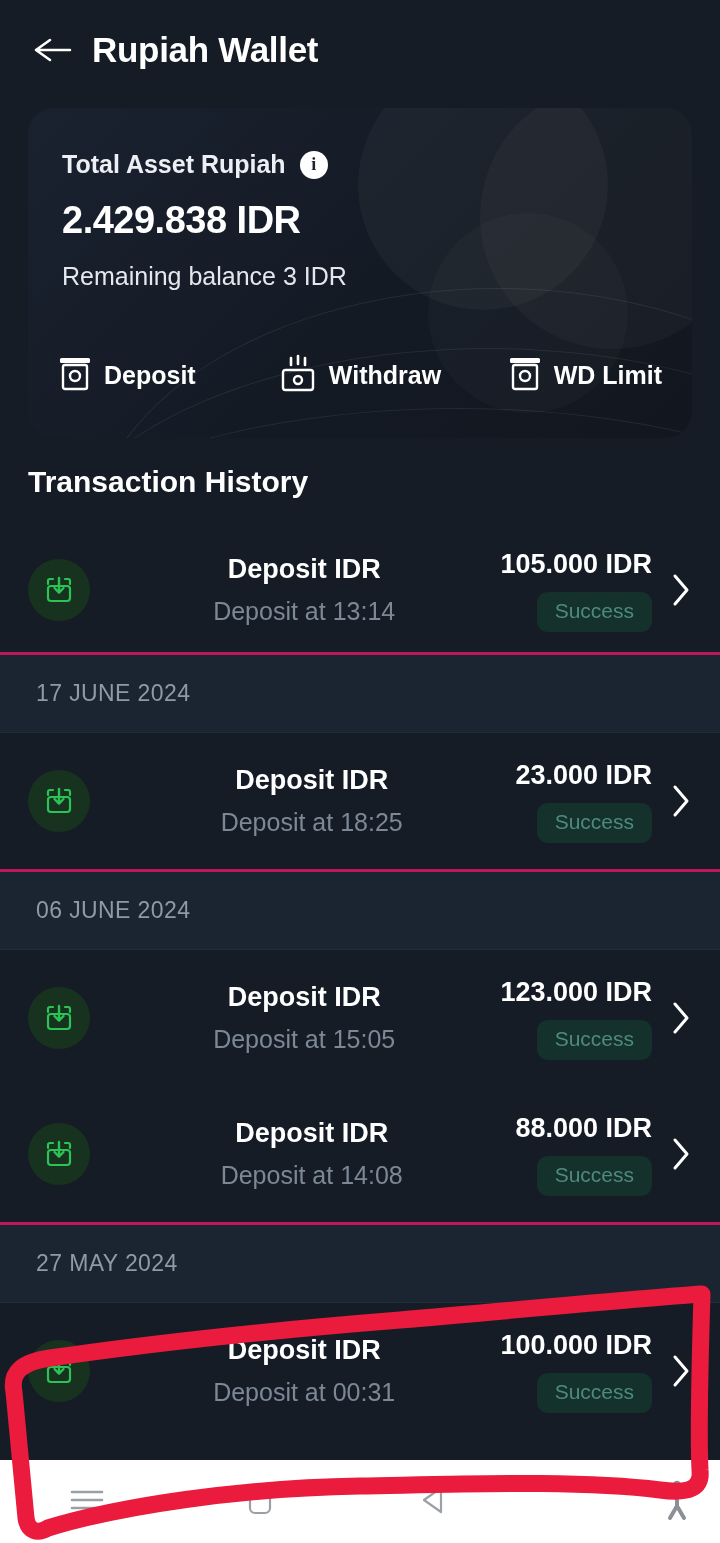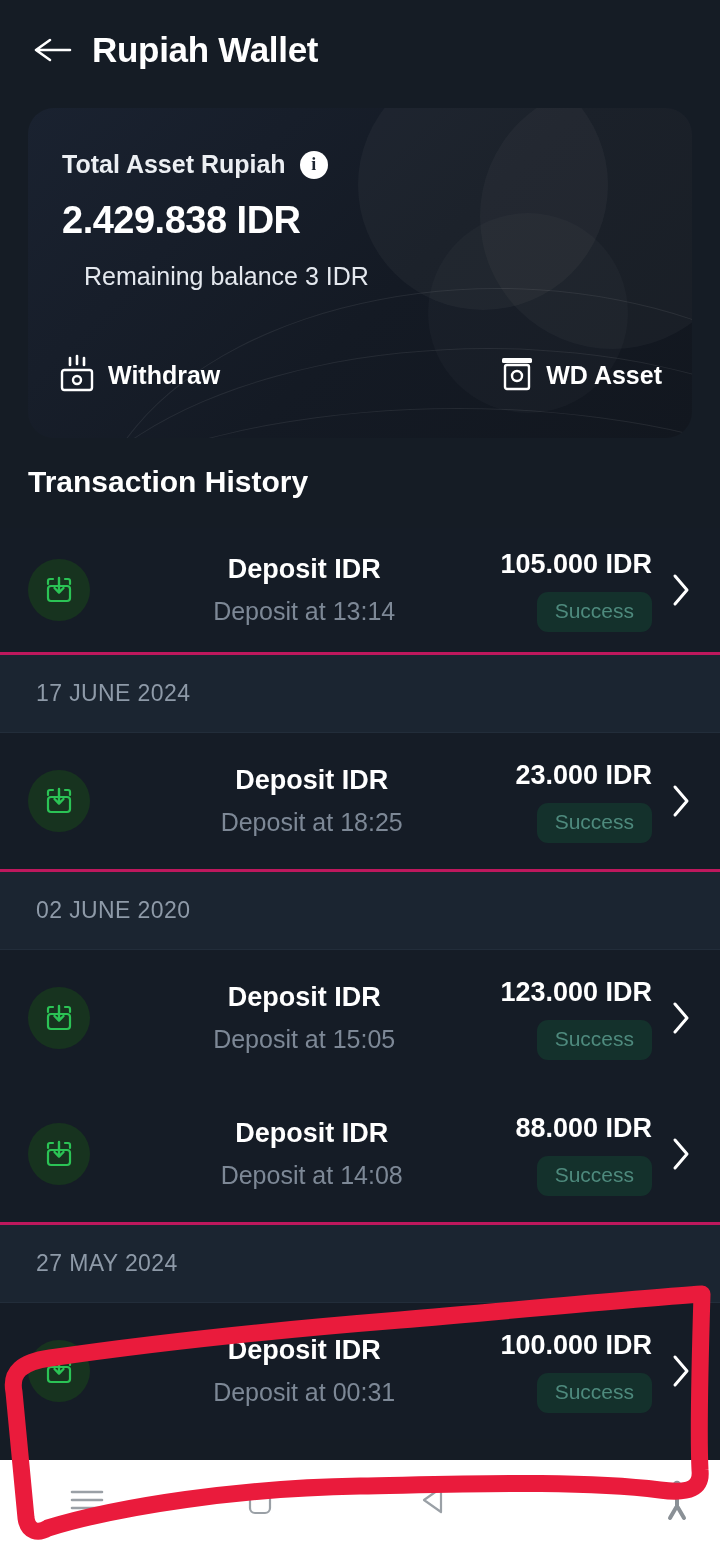--- a/index.html
+++ b/index.html
@@ -102,39 +102,38 @@
     margin-top: 20px;
     font-size: 38px;
     font-weight: bold;
     color: #ffffff;
     letter-spacing: -0.5px;
   }
   .card-sub {
     margin-top: 20px;
     font-size: 25px;
     color: #e4e8ee;
-    margin-left: 22px;
   }
   .card-actions {
     position: absolute;
     left: 0;
     top: 245px;
     width: 664px;
     display: flex;
     align-items: center;
     padding: 0 30px;
   }
   .action {
     display: flex;
     align-items: center;
     gap: 12px;
     cursor: pointer;
     flex: 1 1 0;
   }
-  .action:nth-child(2) { justify-content: flex-end; }
+  .action:nth-child(2) { justify-content: center; }
   .action:nth-child(3) { justify-content: flex-end; }
   .action-label {
     font-size: 25px;
     font-weight: bold;
     color: #ffffff;
   }
   .arc {
     position: absolute;
     border: 1px solid rgba(255,255,255,0.075);
     border-radius: 50%;
@@ -294,20 +293,30 @@
       <div class="card-label-row">
         <div class="card-label">Total Asset Rupiah</div>
         <div class="info-icon">i</div>
       </div>
       <div class="card-amount">2.429.838 IDR</div>
       <div class="card-sub">Remaining balance 3 IDR</div>
     </div>
 
     <div class="card-actions">
 
+      <div class="action">
+        <span>
+          <svg width="34" height="40" viewBox="0 0 34 40">
+            <rect x="5" y="12" width="24" height="24" rx="2" stroke="#ffffff" stroke-width="2.4" fill="none"></rect>
+            <rect x="2" y="5" width="30" height="5" rx="1.6" fill="#ffffff"></rect>
+            <circle cx="17" cy="23" r="5" stroke="#ffffff" stroke-width="2.4" fill="none"></circle>
+          </svg>
+        </span>
+        <span class="action-label">Deposit</span>
+      </div>
 
       <div class="action">
         <span>
           <svg width="38" height="40" viewBox="0 0 38 40">
             <rect x="4" y="17" width="30" height="20" rx="2.4" stroke="#ffffff" stroke-width="2.4" fill="none"></rect>
             <circle cx="19" cy="27" r="4" stroke="#ffffff" stroke-width="2.4" fill="none"></circle>
             <path d="M12 12 L12 5" stroke="#ffffff" stroke-width="2.6" stroke-linecap="round"></path>
             <path d="M19 11 L19 3" stroke="#ffffff" stroke-width="2.6" stroke-linecap="round"></path>
             <path d="M26 12 L26 5" stroke="#ffffff" stroke-width="2.6" stroke-linecap="round"></path>
           </svg>
@@ -316,21 +325,21 @@
       </div>
 
       <div class="action">
         <span>
           <svg width="34" height="40" viewBox="0 0 34 40">
             <rect x="5" y="12" width="24" height="24" rx="2" stroke="#ffffff" stroke-width="2.4" fill="none"></rect>
             <rect x="2" y="5" width="30" height="5" rx="1.6" fill="#ffffff"></rect>
             <circle cx="17" cy="23" r="5" stroke="#ffffff" stroke-width="2.4" fill="none"></circle>
           </svg>
         </span>
-        <span class="action-label">WD Asset</span>
+        <span class="action-label">WD Limit</span>
       </div>
 
     </div>
   </div>
 
   <div class="section-title">Transaction History</div>
 
   <div class="tx-list">
 
     <div class="tx-row first">
@@ -378,21 +387,21 @@
         <div class="tx-badge">Success</div>
       </div>
       <div class="chev">
         <svg width="22" height="38" viewBox="0 0 22 38">
           <path d="M5 5 L17 19 L5 33" stroke="#ffffff" stroke-width="3" fill="none" stroke-linecap="round" stroke-linejoin="round"></path>
         </svg>
       </div>
     </div>
 
     <div class="date-header">
-      <span class="date-header-text">02 JUNE 2020</span>
+      <span class="date-header-text">06 JUNE 2024</span>
     </div>
     <div class="tx-row">
       <div class="tx-icon">
         <svg width="34" height="34" viewBox="0 0 34 34">
           <path d="M6 11 L6 8 Q6 6 8 6 L11 6" stroke="#2bc355" stroke-width="2.2" fill="none" stroke-linecap="round"></path>
           <path d="M28 11 L28 8 Q28 6 26 6 L23 6" stroke="#2bc355" stroke-width="2.2" fill="none" stroke-linecap="round"></path>
           <rect x="6" y="13" width="22" height="15" rx="3" stroke="#2bc355" stroke-width="2.2" fill="none"></rect>
           <path d="M17 5 L17 19 M12.5 15 L17 19.6 L21.5 15" stroke="#2bc355" stroke-width="2.4" fill="none" stroke-linecap="round" stroke-linejoin="round"></path>
         </svg>
       </div>

